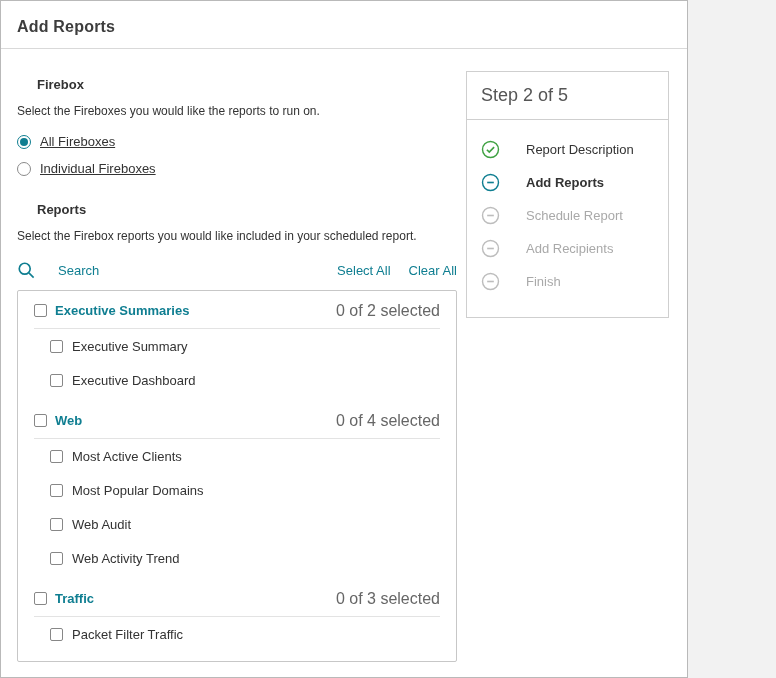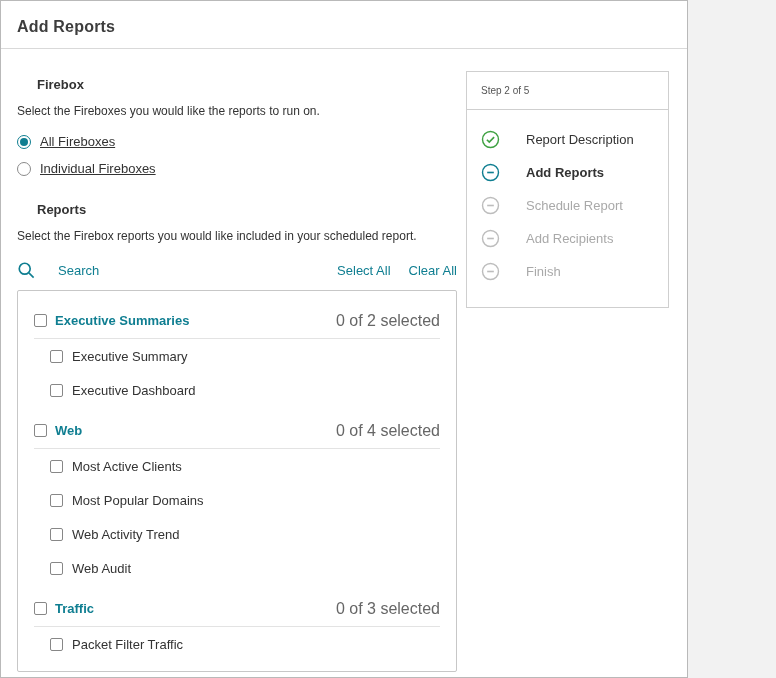--- a/index.html
+++ b/index.html
@@ -45,39 +45,39 @@
 
   .reports-section { margin-top: 26px; }
 
   
   .search-row { display: flex; align-items: center; justify-content: space-between; margin: 18px 0 10px 0; }
   .search-toggle { display: inline-flex; align-items: center; gap: 22px; color: #0f7e91; cursor: pointer; }
   .link { color: #0f7e91; cursor: pointer; text-decoration: none; font-size: 13px; }
   .link-group { display: flex; gap: 18px; }
 
   
-  .report-box { border: 1px solid #c7c7c7; border-radius: 2px; padding: 12px 0 10px 0; background: #fff; }
+  .report-box { border: 1px solid #c7c7c7; border-radius: 2px; padding: 2px 0 10px 0; background: #fff; }
   .group { padding: 0 16px; }
   .group + .group { margin-top: 6px; }
   .group-header {
     display: flex; align-items: center; height: 36px;
     border-bottom: 1px solid #e3e3e3;
   }
   .group-name { color: #0f7e91; font-weight: bold; font-size: 13px; margin-left: 8px; }
   .group-count { margin-left: auto; color: #666; font-size: 16px; }
   .item-row { display: flex; align-items: center; height: 34px; padding-left: 16px; cursor: pointer; }
   .checkbox {
     width: 13px; height: 13px; border: 1px solid #878787; border-radius: 2px;
     background: #fff; flex: 0 0 auto; cursor: pointer;
   }
   .item-label { margin-left: 9px; font-size: 13px; color: #333; }
 
   
   .wizard-panel { border: 1px solid #cfcfcf; background: #fff; }
-  .wizard-header { padding: 13px 14px; border-bottom: 1px solid #cfcfcf; color: #555; font-size: 10px; }
+  .wizard-header { padding: 13px 14px; border-bottom: 1px solid #cfcfcf; color: #555; font-size: 18px; }
   .wizard-steps { padding: 20px 14px 12px 14px; }
   .step-row { display: flex; align-items: center; gap: 26px; margin-bottom: 14px; text-align: center; }
   .step-row .step-label { font-size: 13px; }
   .step-complete .step-label { color: #333; }
   .step-current  .step-label { color: #333; font-weight: bold; }
   .step-pending  .step-label { color: #a9a9a9; }
   .step-icon { width: 19px; height: 19px; flex: 0 0 auto; }
 </style>
 </head>
 <body>
@@ -150,25 +150,25 @@
             <div class="item-row">
               <span class="checkbox"></span>
               <span class="item-label">Most Active Clients</span>
             </div>
             <div class="item-row">
               <span class="checkbox"></span>
               <span class="item-label">Most Popular Domains</span>
             </div>
             <div class="item-row">
               <span class="checkbox"></span>
+              <span class="item-label">Web Audit</span>
+            </div>
+            <div class="item-row">
+              <span class="checkbox"></span>
               <span class="item-label">Web Activity Trend</span>
-            </div>
-            <div class="item-row">
-              <span class="checkbox"></span>
-              <span class="item-label">Web Audit</span>
             </div>
           </div>
 
           <div class="group">
             <div class="group-header">
               <span class="checkbox"></span>
               <span class="group-name">Traffic</span>
               <span class="group-count">0 of 3 selected</span>
             </div>
             <div class="item-row">

